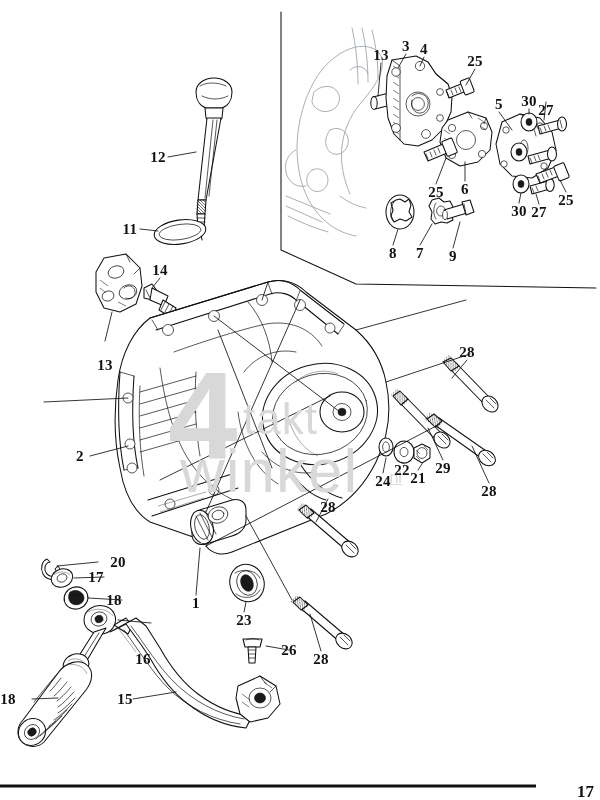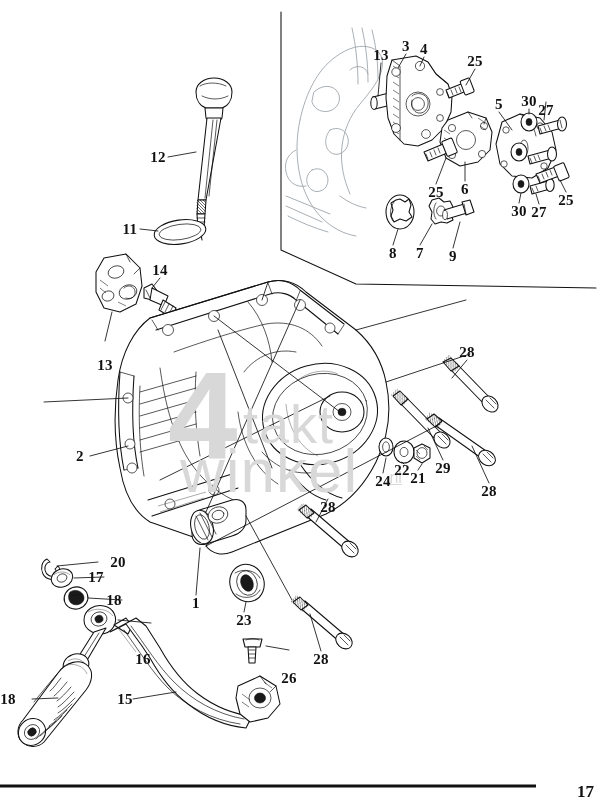--- a/index.html
+++ b/index.html
@@ -17,21 +17,21 @@
   }
   .pageno{
     position:absolute;right:6px;bottom:-2px;font-size:17px;font-weight:700;
     font-family:"Liberation Serif",serif;color:#111;
   }
   .wm{
     position:absolute;pointer-events:none;user-select:none;
     color:#d8d8d8;font-family:"Liberation Sans",sans-serif;
   }
   .wm-4{left:168px;top:352px;font-size:125px;font-weight:700;line-height:1;}
-  .wm-takt{left:243px;top:397px;font-size:54px;font-weight:400;line-height:1;letter-spacing:1px;}
+  .wm-takt{left:243px;top:397px;font-size:44px;font-weight:400;line-height:1;letter-spacing:1px;}
   .wm-winkel{left:180px;top:440px;font-size:62px;font-weight:400;line-height:1;letter-spacing:1px;}
   .wm-nl{left:385px;top:470px;font-size:16px;font-weight:400;line-height:1;text-decoration:underline;}
 </style>
 </head>
 <body>
 
 <div id="page">
 
   <svg id="art" viewBox="0 0 600 800" xmlns="http://www.w3.org/2000/svg">
     <defs>
@@ -536,21 +536,21 @@
       <div class="lbl" style="left: 8px; top: 699px;">18</div>
       <div class="lbl" style="left: 114px; top: 600px;">18</div>
       <div class="lbl" style="left: 90px; top: 562px; margin-left: 28px;">20</div>
       <div class="lbl" style="left: 418px; top: 478px;">21</div>
       <div class="lbl" style="left: 402px; top: 470px;">22</div>
       <div class="lbl" style="left: 244px; top: 620px;">23</div>
       <div class="lbl" style="left: 383px; top: 481px;">24</div>
       <div class="lbl" style="left: 475px; top: 61px;">25</div>
       <div class="lbl" style="left: 436px; top: 192px;">25</div>
       <div class="lbl" style="left: 566px; top: 200px;">25</div>
-      <div class="lbl" style="left: 289px; top: 678px;">26</div>
+      <div class="lbl" style="left: 289px; top: 650px;">26</div>
       <div class="lbl" style="left: 546px; top: 110px;">27</div>
       <div class="lbl" style="left: 539px; top: 212px;">27</div>
       <div class="lbl" style="left: 467px; top: 352px;">28</div>
       <div class="lbl" style="left: 489px; top: 491px;">28</div>
       <div class="lbl" style="left: 328px; top: 507px;">28</div>
       <div class="lbl" style="left: 321px; top: 659px;">28</div>
       <div class="lbl" style="left: 443px; top: 468px;">29</div>
       <div class="lbl" style="left: 529px; top: 101px;">30</div>
       <div class="lbl" style="left: 519px; top: 211px;">30</div>
     </div>

